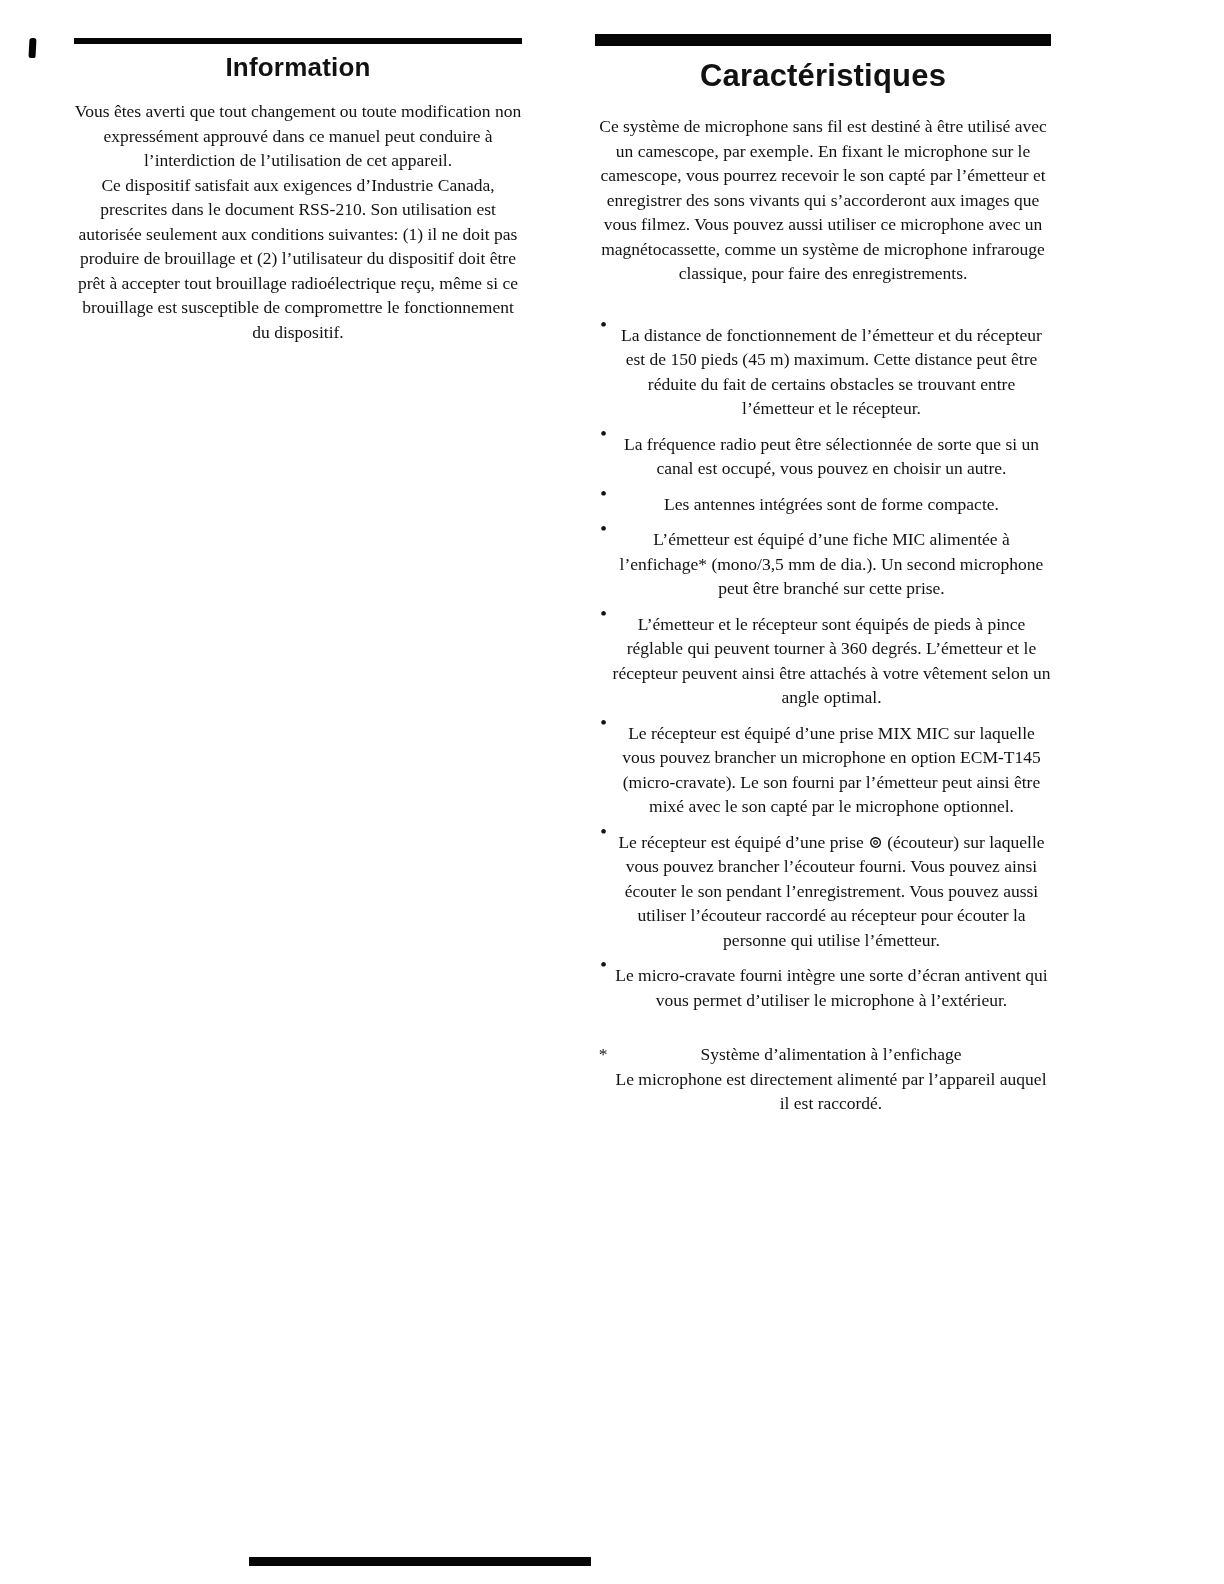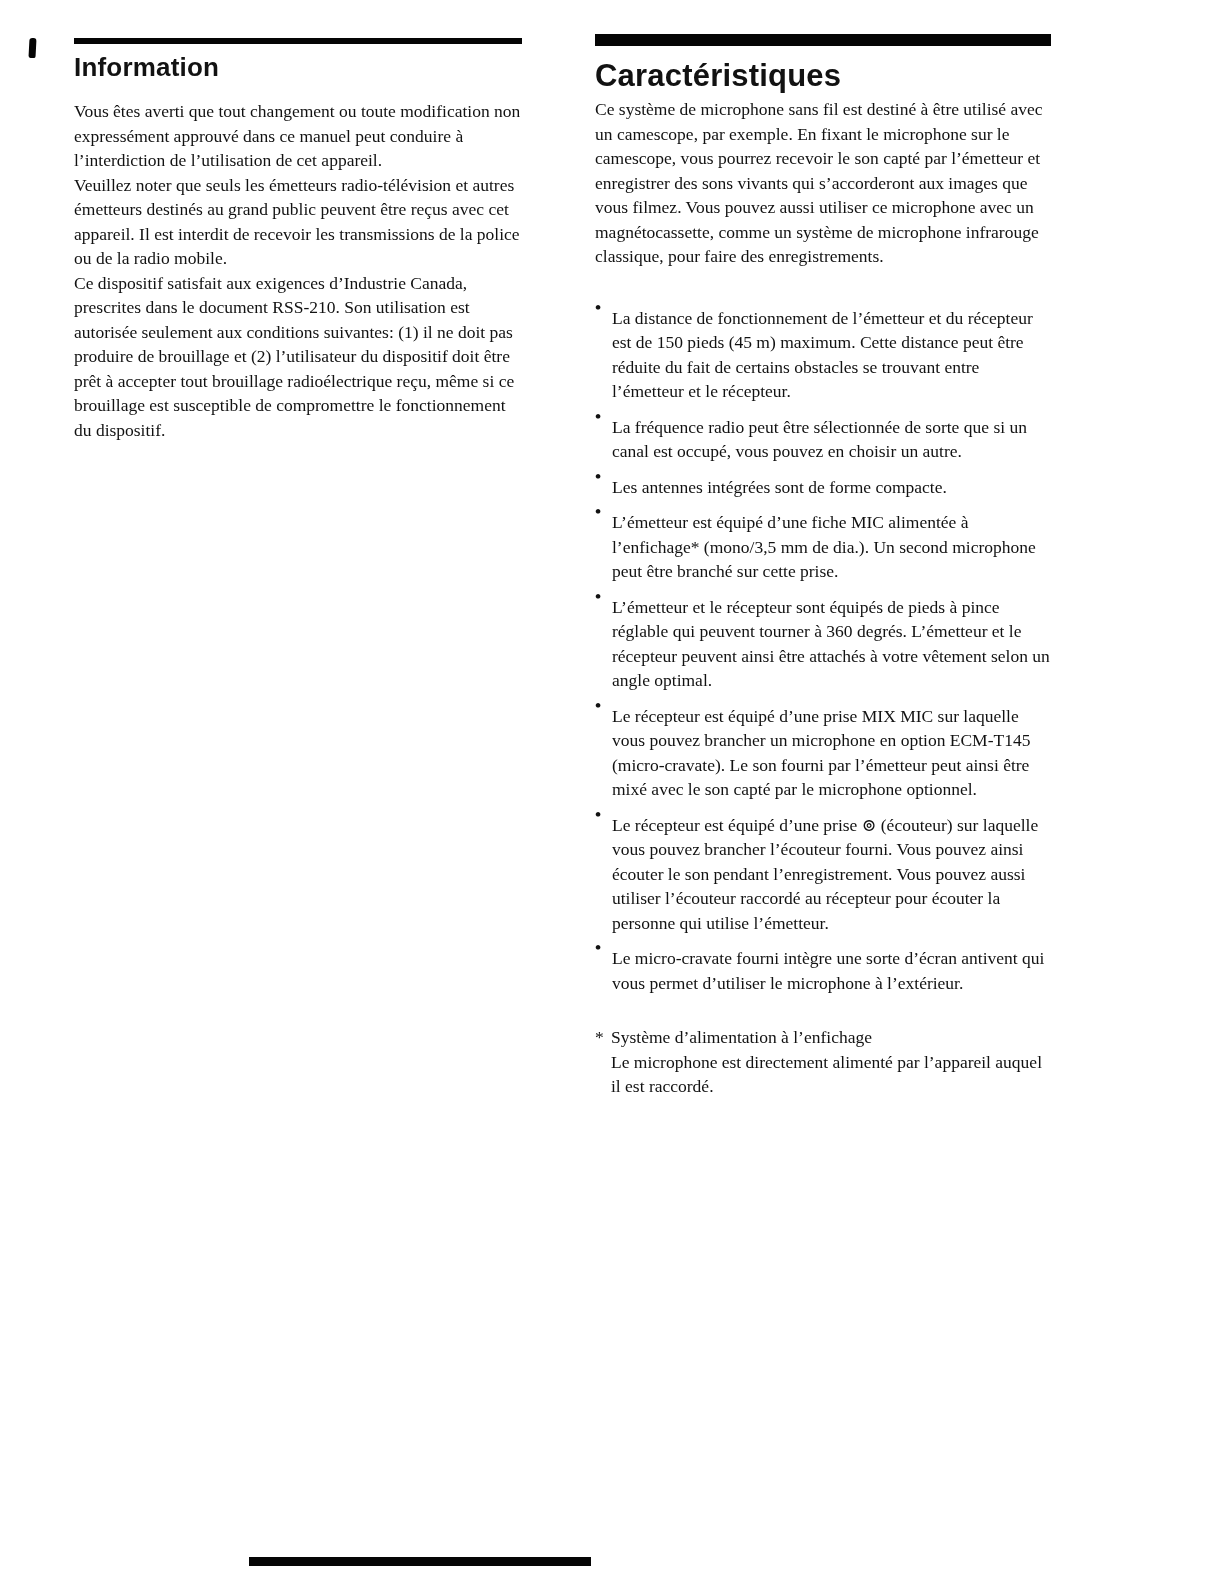--- a/index.html
+++ b/index.html
@@ -7,40 +7,40 @@
     padding: 0;
     background: #ffffff;
   }
   body {
     position: relative;
     width: 1224px;
     height: 1584px;
     overflow: hidden;
     color: #121212;
   }
-  .col { position: absolute; }
+  .col { position: absolute; text-align: center; }
   .col-left  { left: 74px;  top: 38px; width: 448px; }
   .col-right { left: 595px; top: 34px; width: 456px; }
 
   .rule { background: #050505; width: 100%; }
   .rule-thin  { height: 6px;  margin-bottom: 8px; }
   .rule-thick { height: 12px; margin-bottom: 12px; }
 
   .h-main {
     font-family: "Liberation Sans", sans-serif;
     font-weight: bold;
     font-size: 26px;
     margin: 0 0 16px 0;
     letter-spacing: 0.2px;
   }
   .h-big {
     font-family: "Liberation Sans", sans-serif;
     font-weight: bold;
     font-size: 31px;
-    margin: 0 0 3px 0;
+    margin: 0 0 20px 0;
     letter-spacing: 0.2px;
   }
   .h-sub {
     font-family: "Liberation Sans", sans-serif;
     font-weight: bold;
     font-size: 20px;
     margin: 22px 0 6px 0;
   }
   .para {
     font-family: "Liberation Serif", "DejaVu Serif", serif;
@@ -100,21 +100,20 @@
 </head>
 <body>
 
 <div class="ink-mark"></div>
 
 <div class="col col-left">
   <div class="rule rule-thin"></div>
   <h2 class="h-main">Information</h2>
   <p class="para intro-gap">Vous êtes averti que tout changement ou toute modification non expressément approuvé dans ce manuel peut conduire à l’interdiction de l’utilisation de cet appareil.</p>
 
-  <p class="para">Veuillez noter que seuls les émetteurs radio-télévision et autres émetteurs destinés au grand public peuvent être reçus avec cet appareil. Il est interdit de recevoir les transmissions de la police ou de la radio mobile.</p>
 
   <p class="para">Ce dispositif satisfait aux exigences d’Industrie Canada, prescrites dans le document RSS-210.  Son utilisation est autorisée seulement aux conditions suivantes: (1) il ne doit pas produire de brouillage et (2) l’utilisateur du dispositif doit être prêt à accepter tout brouillage radioélectrique reçu, même si ce brouillage est susceptible de compromettre le fonctionnement du dispositif.</p>
 </div>
 
 <div class="col col-right">
   <div class="rule rule-thick"></div>
   <h1 class="h-big">Caractéristiques</h1>
   <p class="para">Ce système de microphone sans fil est destiné à être utilisé avec un camescope, par exemple. En fixant le microphone sur le camescope, vous pourrez recevoir le son capté par l’émetteur et enregistrer des sons vivants qui s’accorderont aux images que vous filmez. Vous pouvez aussi utiliser ce microphone avec un magnétocassette, comme un système de microphone infrarouge classique, pour faire des enregistrements.</p>
 
   <ul class="feature-list">

